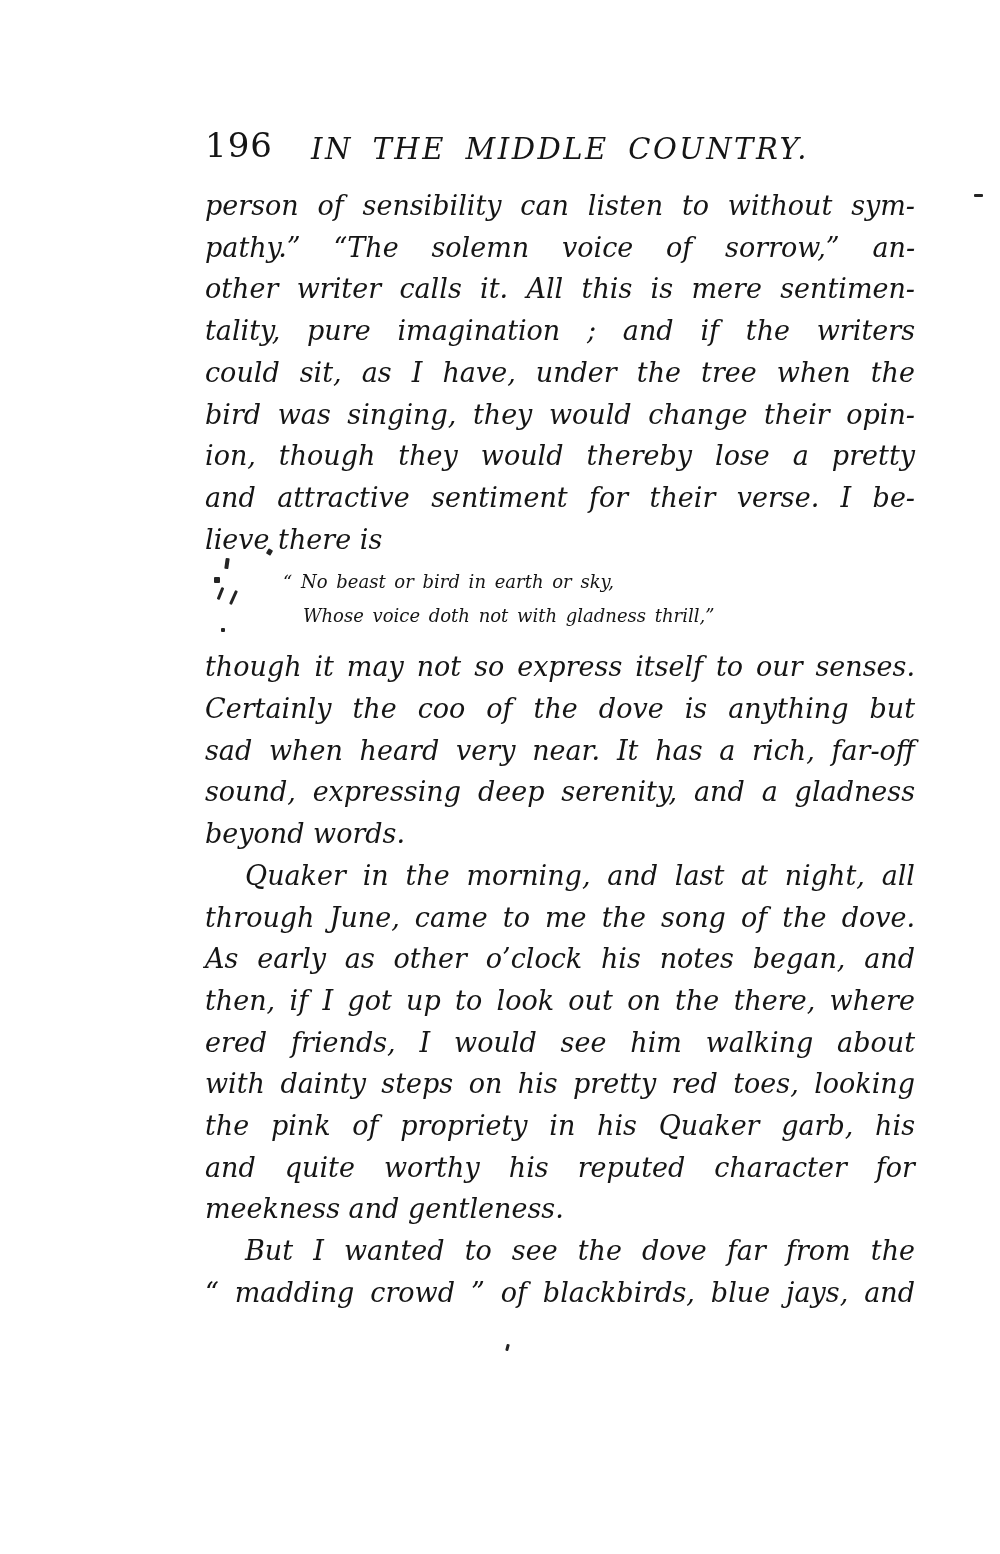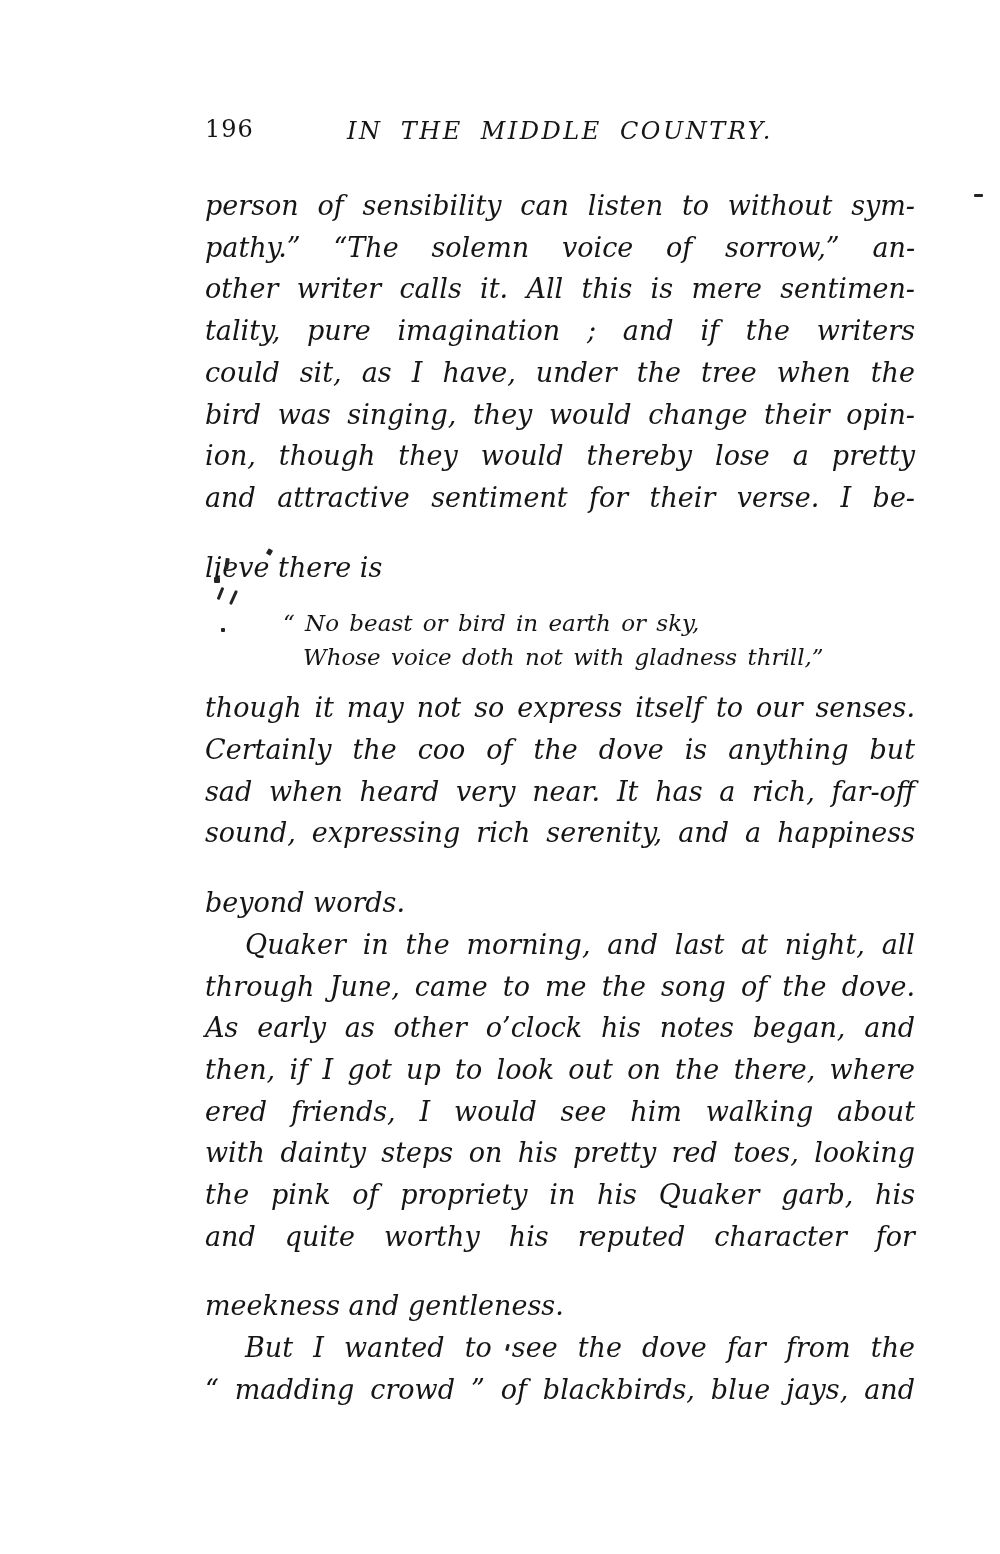--- a/index.html
+++ b/index.html
@@ -20,33 +20,33 @@
   .header {
     position: absolute;
     left: 205px;
     top: 112px;
     width: 710px;
     height: 44px;
   }
   .page-number {
     position: absolute;
     left: 0;
-    top: 5px;
-    font-size: 24px;
+    top: 16px;
+    font-size: 34px;
     line-height: 1;
     letter-spacing: 1px;
   }
   .running-title {
     position: absolute;
     left: 0;
-    top: 7px;
+    top: 23px;
     width: 100%;
     text-align: center;
     font-style: italic;
-    font-size: 24px;
+    font-size: 29px;
     line-height: 1;
     letter-spacing: 2.5px;
     word-spacing: 8px;
   }
   
   .bodytext {
     position: absolute;
     left: 205px;
     top: 185px;
     width: 710px;
@@ -54,30 +54,29 @@
     line-height: 41.7px;
     font-style: italic;
   }
   .line {
     text-align: justify;
     text-align-last: justify;
     white-space: normal;
   }
   .line.last {
     text-align-last: left;
-    margin-top: 28px;
   }
   .line.indent {
     text-indent: 40px;
   }
   
   .verse {
-    margin-top: 18px;
+    margin-top: 5px;
     margin-bottom: 13px;
-    font-size: 23px;
+    font-size: 18px;
     line-height: 34px;
     word-spacing: 3px;
   }
   .vline.v1 { padding-left: 78px; }
   .vline.v2 { padding-left: 98px; }
   
   .speck {
     position: absolute;
     background: #242424;
     border-radius: 1px;
@@ -117,21 +116,21 @@
 
     <div class="verse">
       <div class="vline v1">“ No beast or bird in earth or sky,</div>
       <div class="vline v2">Whose voice doth not with gladness thrill,”</div>
     </div>
 
     <div>
       <div class="line">though it may not so express itself to our senses.</div>
       <div class="line">Certainly the coo of the dove is anything but</div>
       <div class="line">sad when heard very near.  It has a rich, far-off</div>
-      <div class="line">sound, expressing rich serenity, and a happiness</div>
+      <div class="line">sound, expressing deep serenity, and a gladness</div>
       <div class="line last">beyond words.</div>
     </div>
 
     <div>
       <div class="line indent">Quaker in the morning, and last at night, all</div>
       <div class="line">through June, came to me the song of the dove.</div>
       <div class="line">As early as other o’clock his notes began, and</div>
       <div class="line">then, if I got up to look out on the there, where</div>
       <div class="line">ered friends, I would see him walking about</div>
       <div class="line">with dainty steps on his pretty red toes, looking</div>

